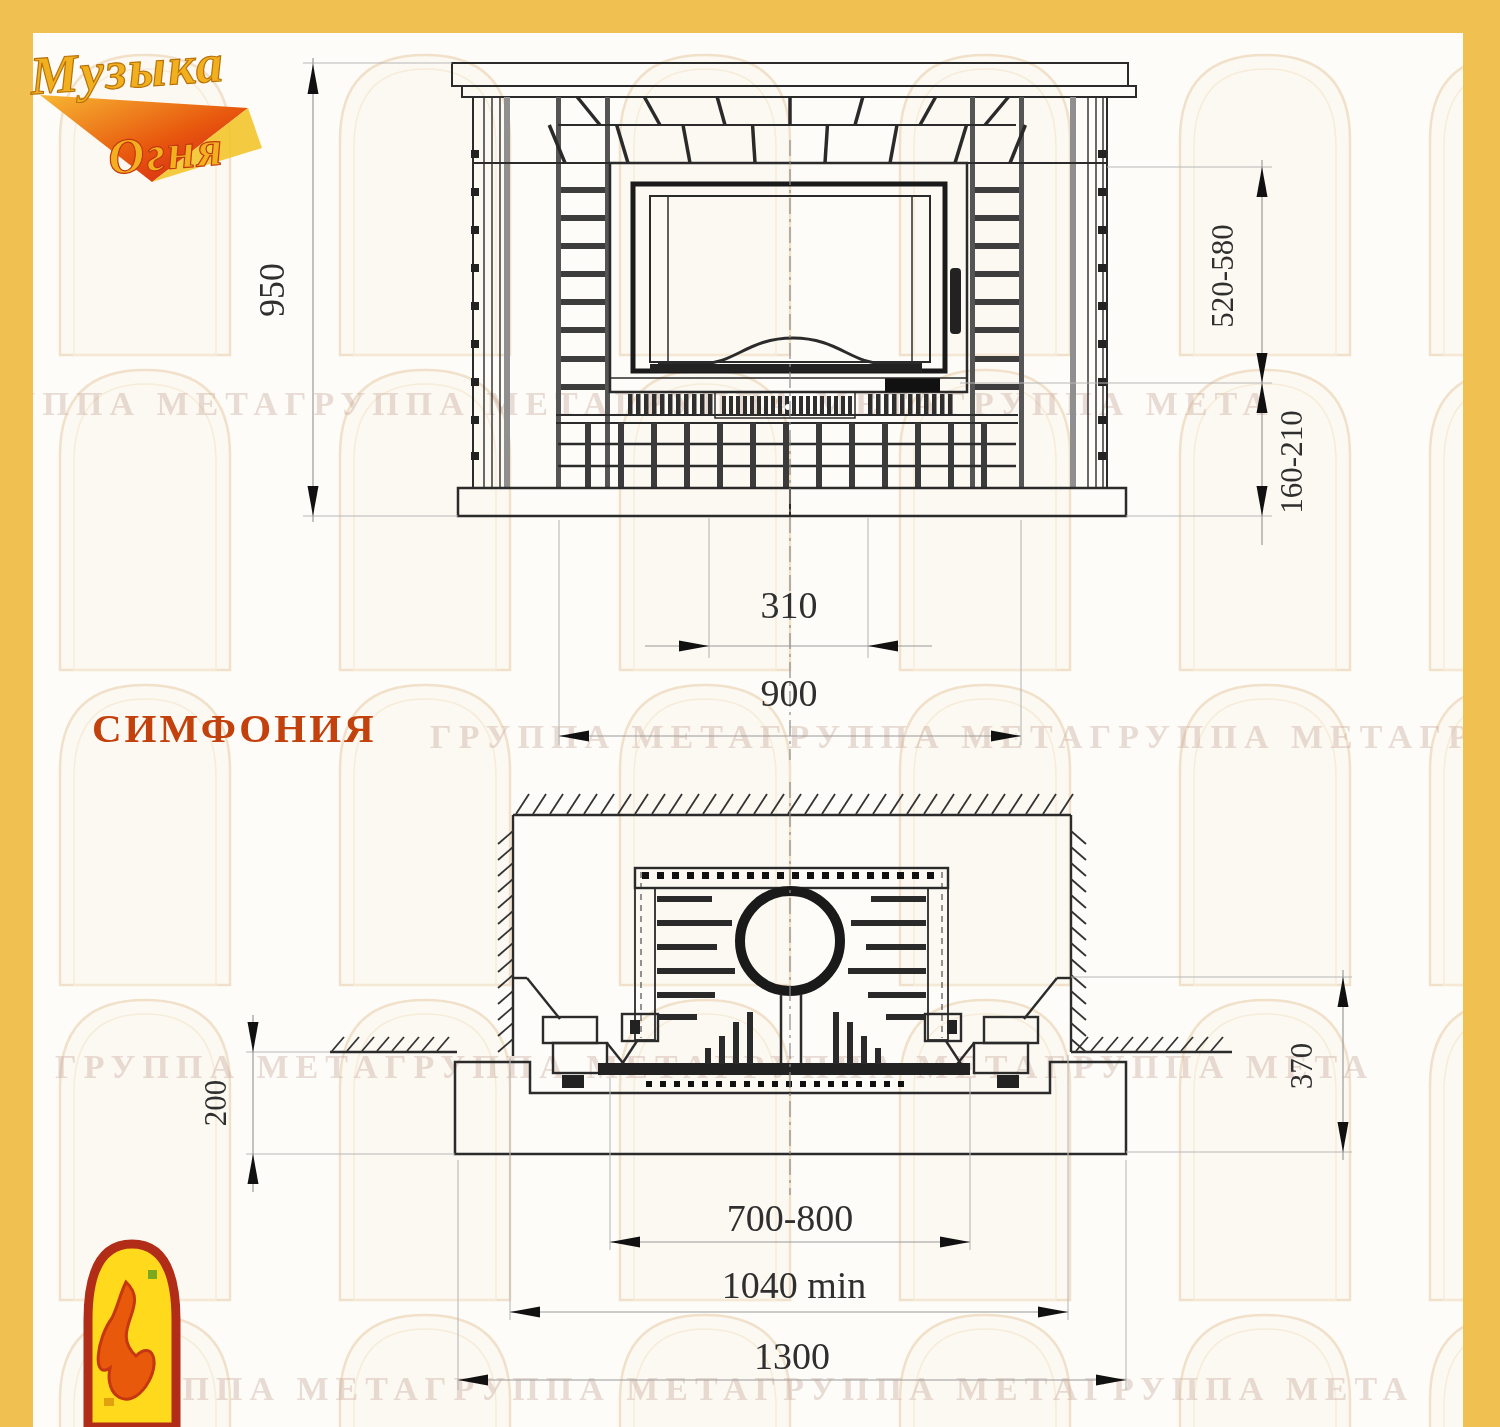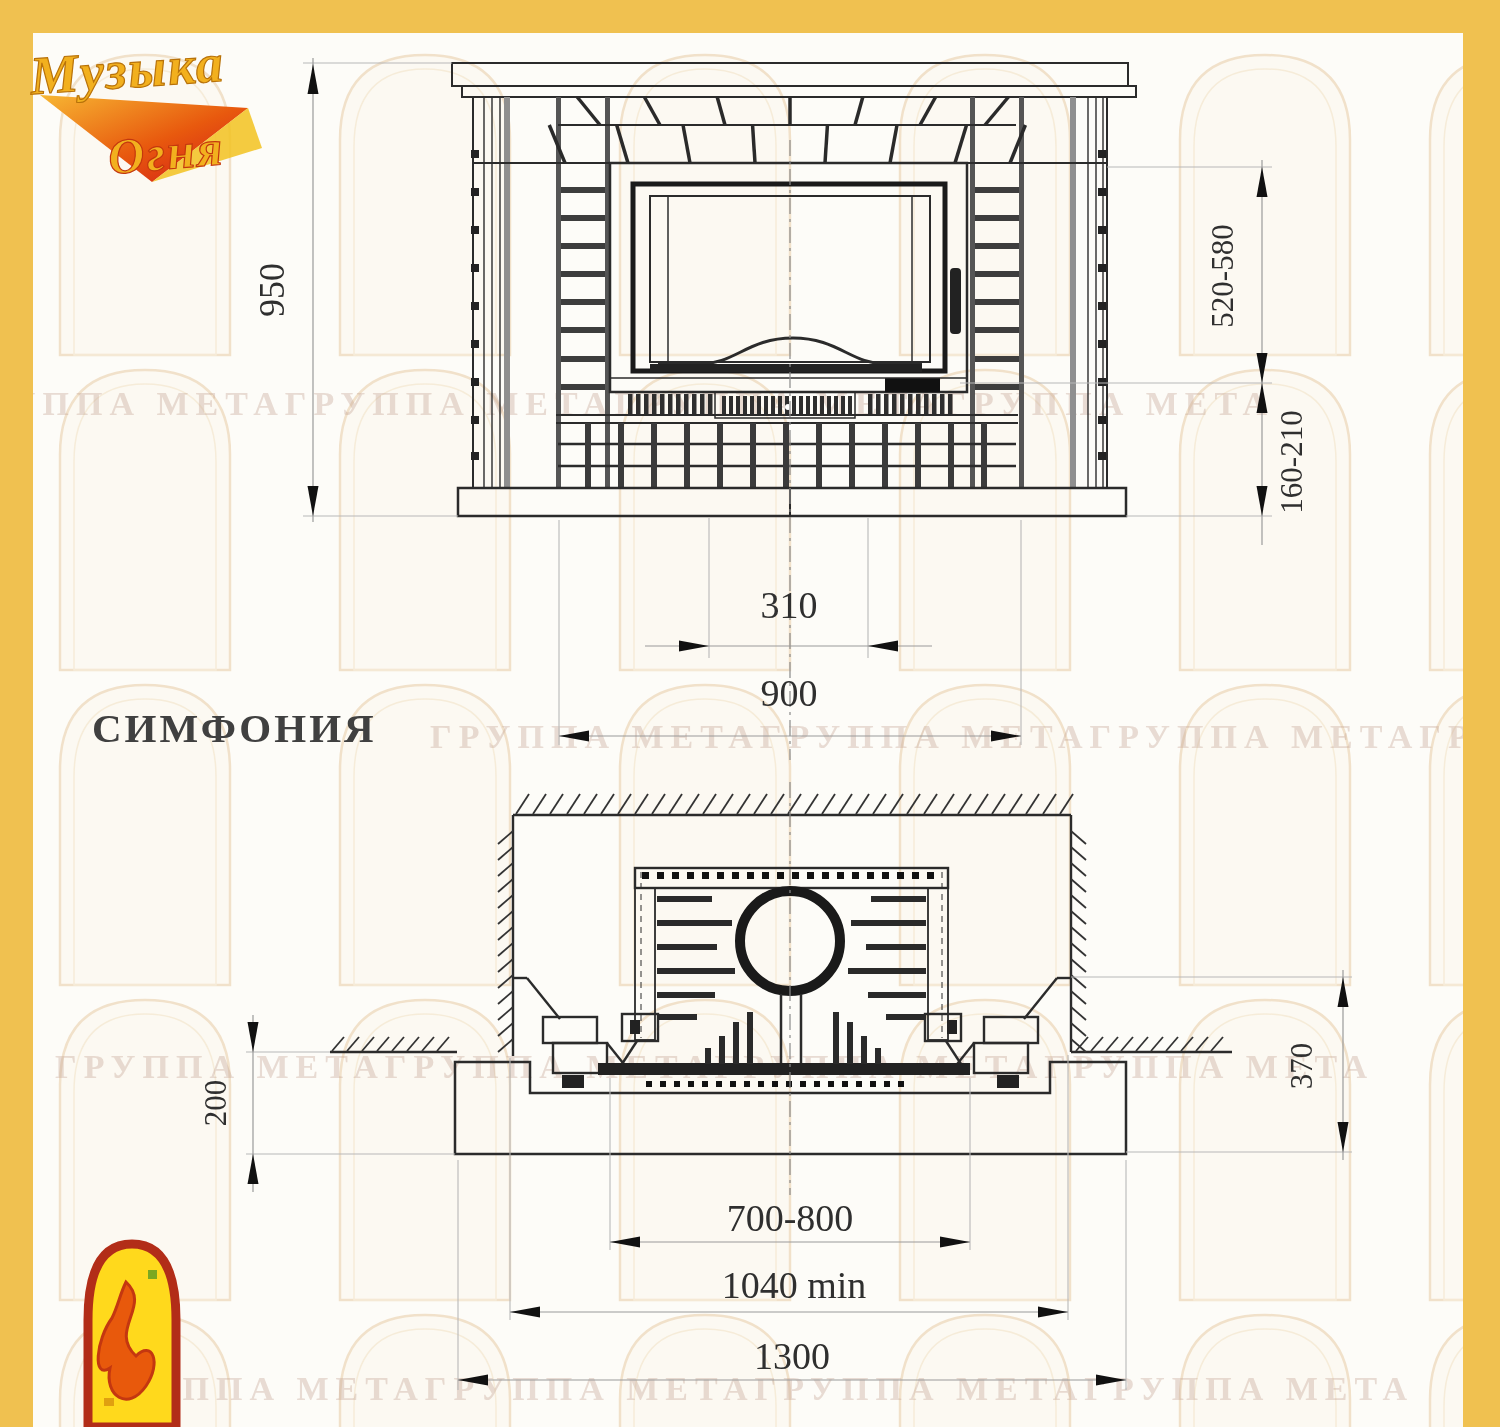--- a/index.html
+++ b/index.html
@@ -8,21 +8,21 @@
   .page svg{position:absolute;left:0;top:0;}
   .border{position:absolute;background:#f0c150;z-index:3;}
   .border.top{left:0;top:0;width:1500px;height:33px;}
   .border.left{left:0;top:0;width:33px;height:1427px;}
   .border.right{left:1463px;top:0;width:37px;height:1427px;}
   #wm{z-index:1;}
   #draw{z-index:2;}
   #logo{z-index:4;}
   #archlogo{z-index:4;}
   .title{position:absolute;left:92px;top:704px;z-index:2;font-weight:bold;
-         font-size:41px;letter-spacing:3px;color:#404040;z-index:3;}
+         font-size:41px;letter-spacing:3px;color:#c2410c;z-index:3;}
   text.dim{fill:#2f2f2f;font-family:"Liberation Serif",serif;}
   .wmtext{font-family:"Liberation Serif",serif;font-weight:bold;font-size:34px;
           letter-spacing:7px;fill:rgba(198,166,150,0.38);}
 </style>
 </head>
 <body>
 
 <div class="page">
 
   <svg id="wm" width="1500" height="1427" viewBox="0 0 1500 1427">

